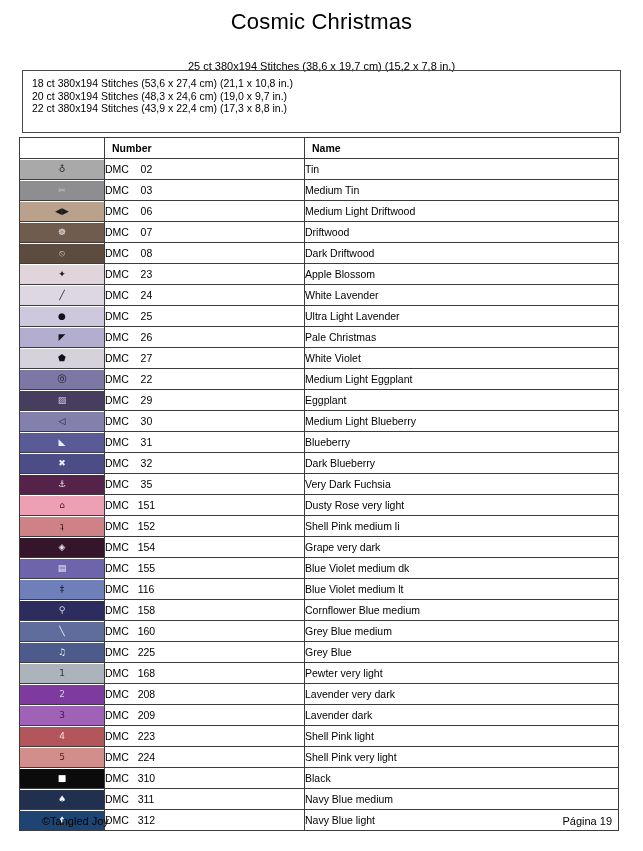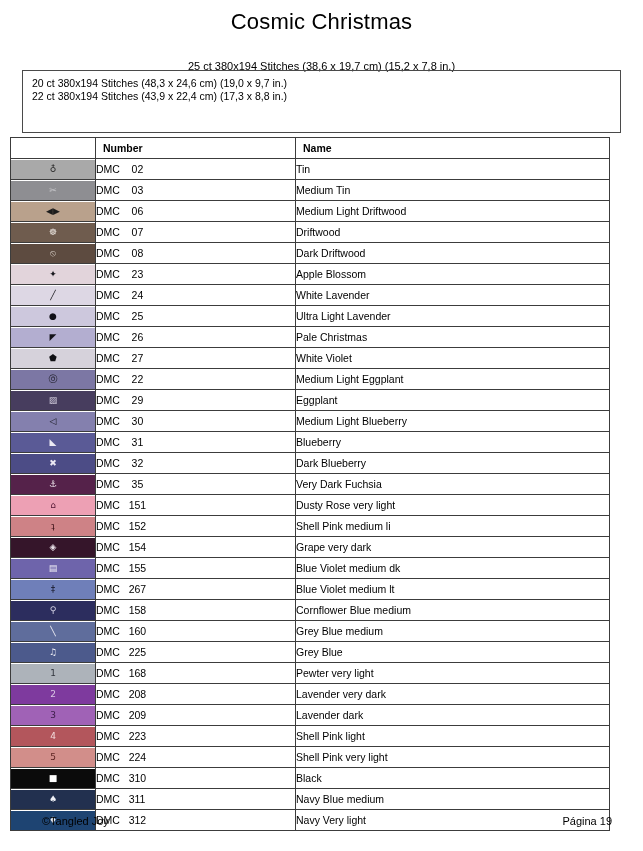--- a/index.html
+++ b/index.html
@@ -48,21 +48,21 @@
     padding: 6px 0 0 9px;
   }
   .infobox .line {
     font-size: 10.5px;
     line-height: 12.6px;
     color: #000;
     white-space: pre;
   }
   table.legend {
     position: absolute;
-    left: 10px;
+    left: 19px;
     top: 137px;
     width: 599px;
     border-collapse: collapse;
     table-layout: fixed;
   }
   table.legend col.c-sw { width: 85px; }
   table.legend col.c-num { width: 200px; }
   table.legend col.c-name { width: 314px; }
 
   table.legend th {
@@ -137,20 +137,21 @@
 </head>
 <body>
 
 <div class="page">
 
   <h1 class="title">Cosmic Christmas</h1>
 
   <div class="subtitle">25 ct 380x194 Stitches (38,6 x 19,7 cm) (15,2 x 7,8 in.)</div>
 
   <div class="infobox">
+    <div class="line">18 ct 380x194 Stitches (53,6 x 27,4 cm) (21,1 x 10,8 in.)</div>
     <div class="line">20 ct 380x194 Stitches (48,3 x 24,6 cm) (19,0 x 9,7 in.)</div>
     <div class="line">22 ct 380x194 Stitches (43,9 x 22,4 cm) (17,3 x 8,8 in.)</div>
   </div>
 
   <table class="legend">
     <colgroup>
       <col class="c-sw">
       <col class="c-num">
       <col class="c-name">
     </colgroup>
@@ -299,21 +300,21 @@
           <td class="swatch">
             <span class="swatch-fill" style="background: rgb(110, 100, 171);"><span class="glyph" style="color: rgb(239, 238, 246);">▤</span></span>
           </td>
           <td class="num">DMC   155</td>
           <td class="name">Blue Violet medium dk</td>
         </tr>
         <tr>
           <td class="swatch">
             <span class="swatch-fill" style="background: rgb(111, 127, 185);"><span class="glyph" style="color: rgb(19, 19, 34);">‡</span></span>
           </td>
-          <td class="num">DMC   267</td>
+          <td class="num">DMC   116</td>
           <td class="name">Blue Violet medium lt</td>
         </tr>
         <tr>
           <td class="swatch">
             <span class="swatch-fill" style="background: rgb(44, 45, 94);"><span class="glyph" style="color: rgb(214, 212, 230);">⚲</span></span>
           </td>
           <td class="num">DMC   158</td>
           <td class="name">Cornflower Blue medium</td>
         </tr>
         <tr>
@@ -377,21 +378,21 @@
             <span class="swatch-fill" style="background: rgb(34, 48, 79);"><span class="glyph" style="color: rgb(238, 240, 246);">♠</span></span>
           </td>
           <td class="num">DMC   311</td>
           <td class="name">Navy Blue medium</td>
         </tr>
         <tr>
           <td class="swatch">
             <span class="swatch-fill" style="background: rgb(30, 68, 114);"><span class="glyph" style="color: rgb(238, 240, 246);">♦</span></span>
           </td>
           <td class="num">DMC   312</td>
-          <td class="name">Navy Very light</td>
+          <td class="name">Navy Blue light</td>
         </tr>
       </tbody>
   </table>
 
   <div class="footer">
     <div class="left">©Tangled Joy</div>
     <div class="right">Página 19</div>
   </div>
 
 </div>

